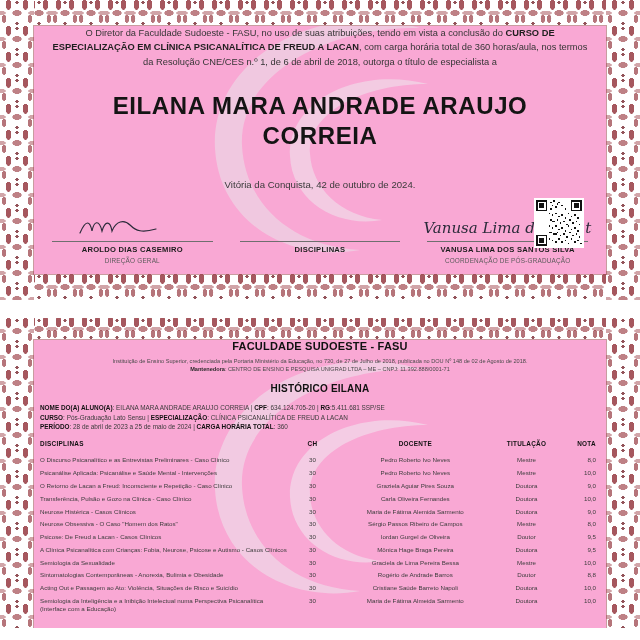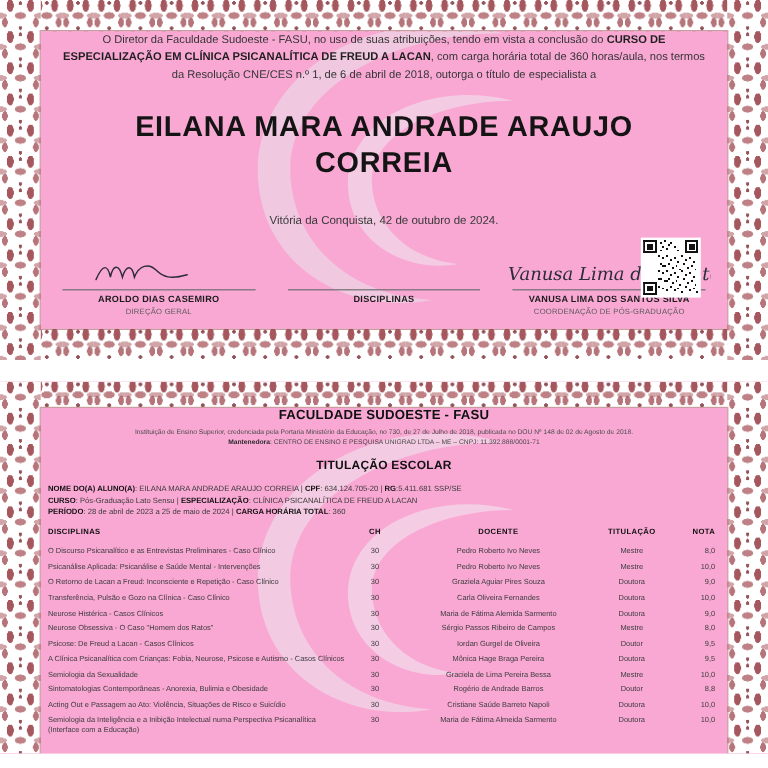--- a/index.html
+++ b/index.html
@@ -286,21 +286,21 @@
     <path d="M250 40 C150 10 40 70 45 160 C49 235 120 275 190 262 C120 258 75 215 72 158 C68 85 160 38 250 40 Z" fill="#ededf0"></path>
     <path d="M258 96 C188 78 118 112 120 168 C122 214 168 240 212 232 C170 228 142 200 140 166 C137 124 194 96 258 96 Z" fill="#f1f1f4"></path>
   </svg>
 
   <div class="tr-inner">
     <div class="tr-org">FACULDADE SUDOESTE - FASU</div>
     <div class="tr-cred">
       <div>Instituição de Ensino Superior, credenciada pela Portaria Ministério da Educação, no 730, de 27 de Julho de 2018, publicada no DOU Nº 148 de 02 de Agosto de 2018.</div>
       <div><b>Mantenedora</b><span>: CENTRO DE ENSINO E PESQUISA UNIGRAD LTDA – ME – CNPJ: 11.392.888/0001-71</span></div>
     </div>
-    <div class="tr-heading">TITULAÇÃO ESCOLAR</div>
+    <div class="tr-heading">HISTÓRICO EILANA</div>
 
     <div class="tr-meta">
         <div><b>NOME DO(A) ALUNO(A)</b><span>: EILANA MARA ANDRADE ARAUJO CORREIA | </span><b>CPF</b><span>: 634.124.705-20 | </span><b>RG</b><span>:5.411.681 SSP/SE</span></div>
         <div><b>CURSO</b><span>: Pós-Graduação Lato Sensu | </span><b>ESPECIALIZAÇÃO</b><span>: CLÍNICA PSICANALÍTICA DE FREUD A LACAN</span></div>
         <div><b>PERÍODO</b><span>: 28 de abril de 2023 a 25 de maio de 2024 | </span><b>CARGA HORÁRIA TOTAL</b><span>: 360</span></div>
       </div>
 
     <table class="grades">
       <thead>
         <tr>

